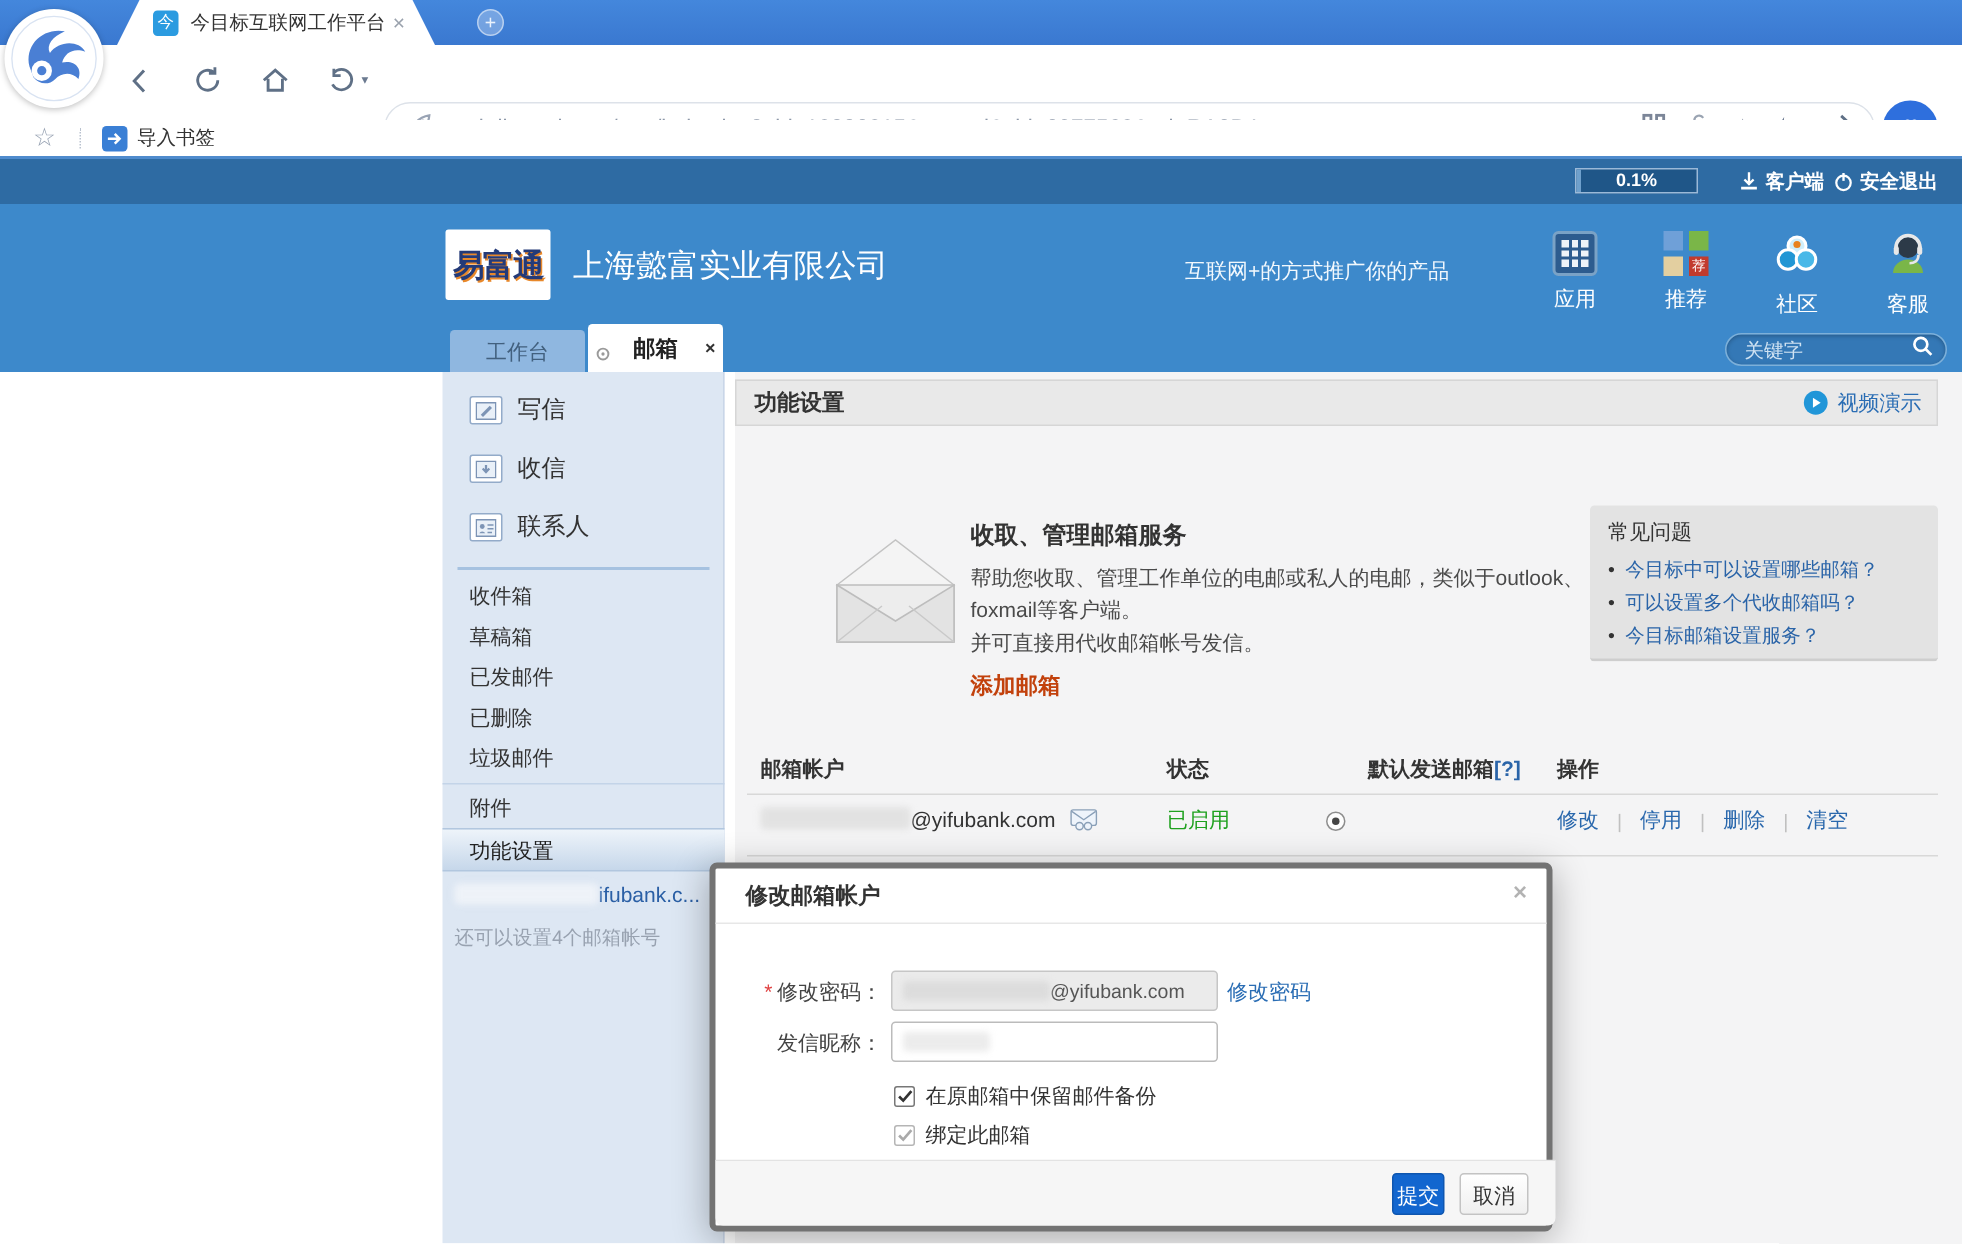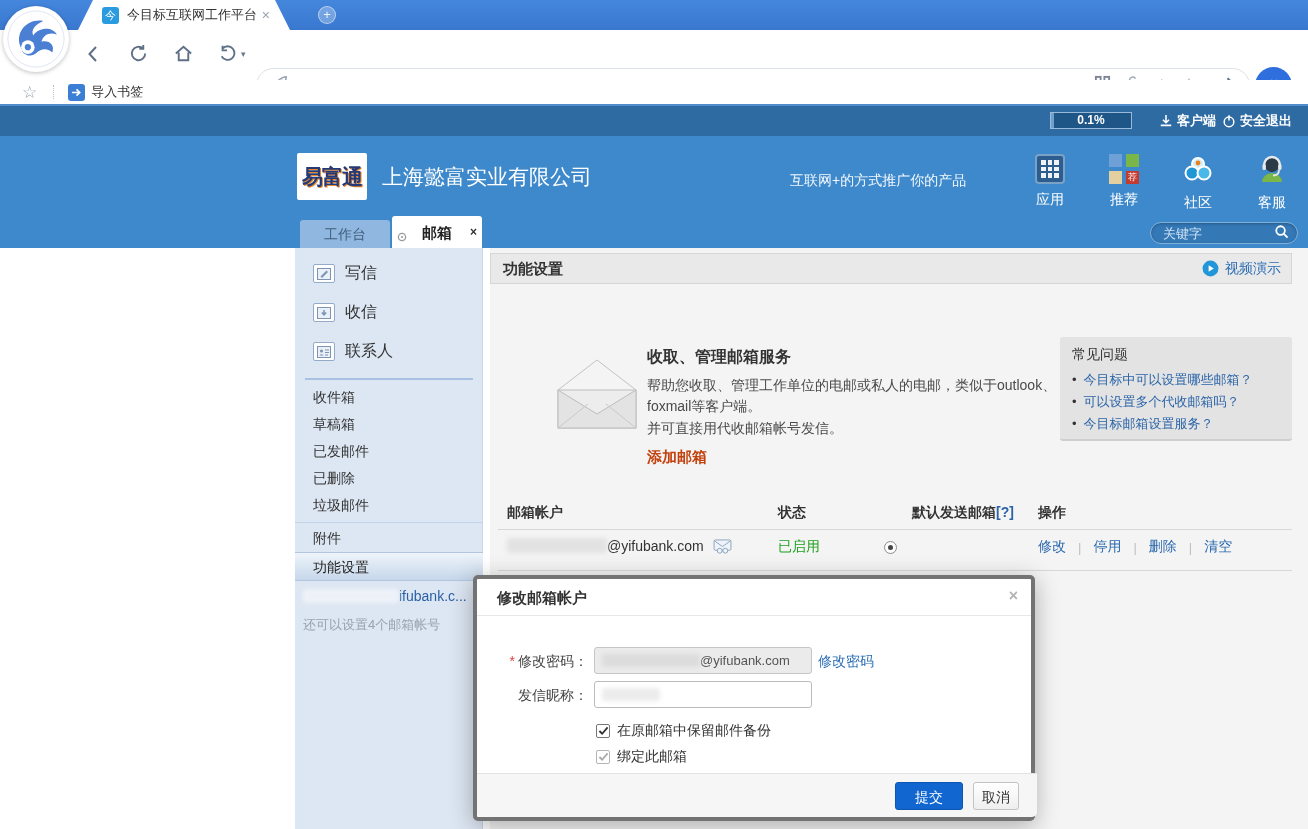--- a/index.html
+++ b/index.html
@@ -159,21 +159,21 @@
   .r-mnick { width:58px; height:13px; background:#ececec; }
   .m-link { position:absolute; left:341px; top:74px; color:#2a6db4; font-size:14px; }
   .cbrow { position:absolute; left:119px; display:flex; align-items:center; gap:7px; font-size:14px; color:#333; }
   .cb { width:14px; height:14px; border:1px solid #777; border-radius:2px; background:#fff;
         display:flex; align-items:center; justify-content:center; }
   .cb.gray { border-color:#b5b5b5; }
   .m-f { position:absolute; left:0; bottom:0; width:560px; height:44px; background:#f6f6f6;
          border-top:1px solid #e3e3e3; border-radius:0 0 5px 5px; }
   .btn { position:absolute; top:8px; height:28px; border-radius:3px; font-size:14px; text-align:center;
          line-height:28px; }
-  .btn-primary { right:74px; width:68px; background:#1266cf; border:1px solid #0e56b0; color:#fff; }
+  .btn-primary { right:74px; width:35px; background:#1266cf; border:1px solid #0e56b0; color:#fff; }
   .btn-plain { right:18px; width:46px; background:linear-gradient(#fff,#efefef); border:1px solid #c3c3c3; color:#333; }
 </style>
 </head>
 <body>
 
 <div id="screen">
 
   <div class="tabstrip">
     <div class="tab">
       <span class="favicon"><span>今</span></span>

